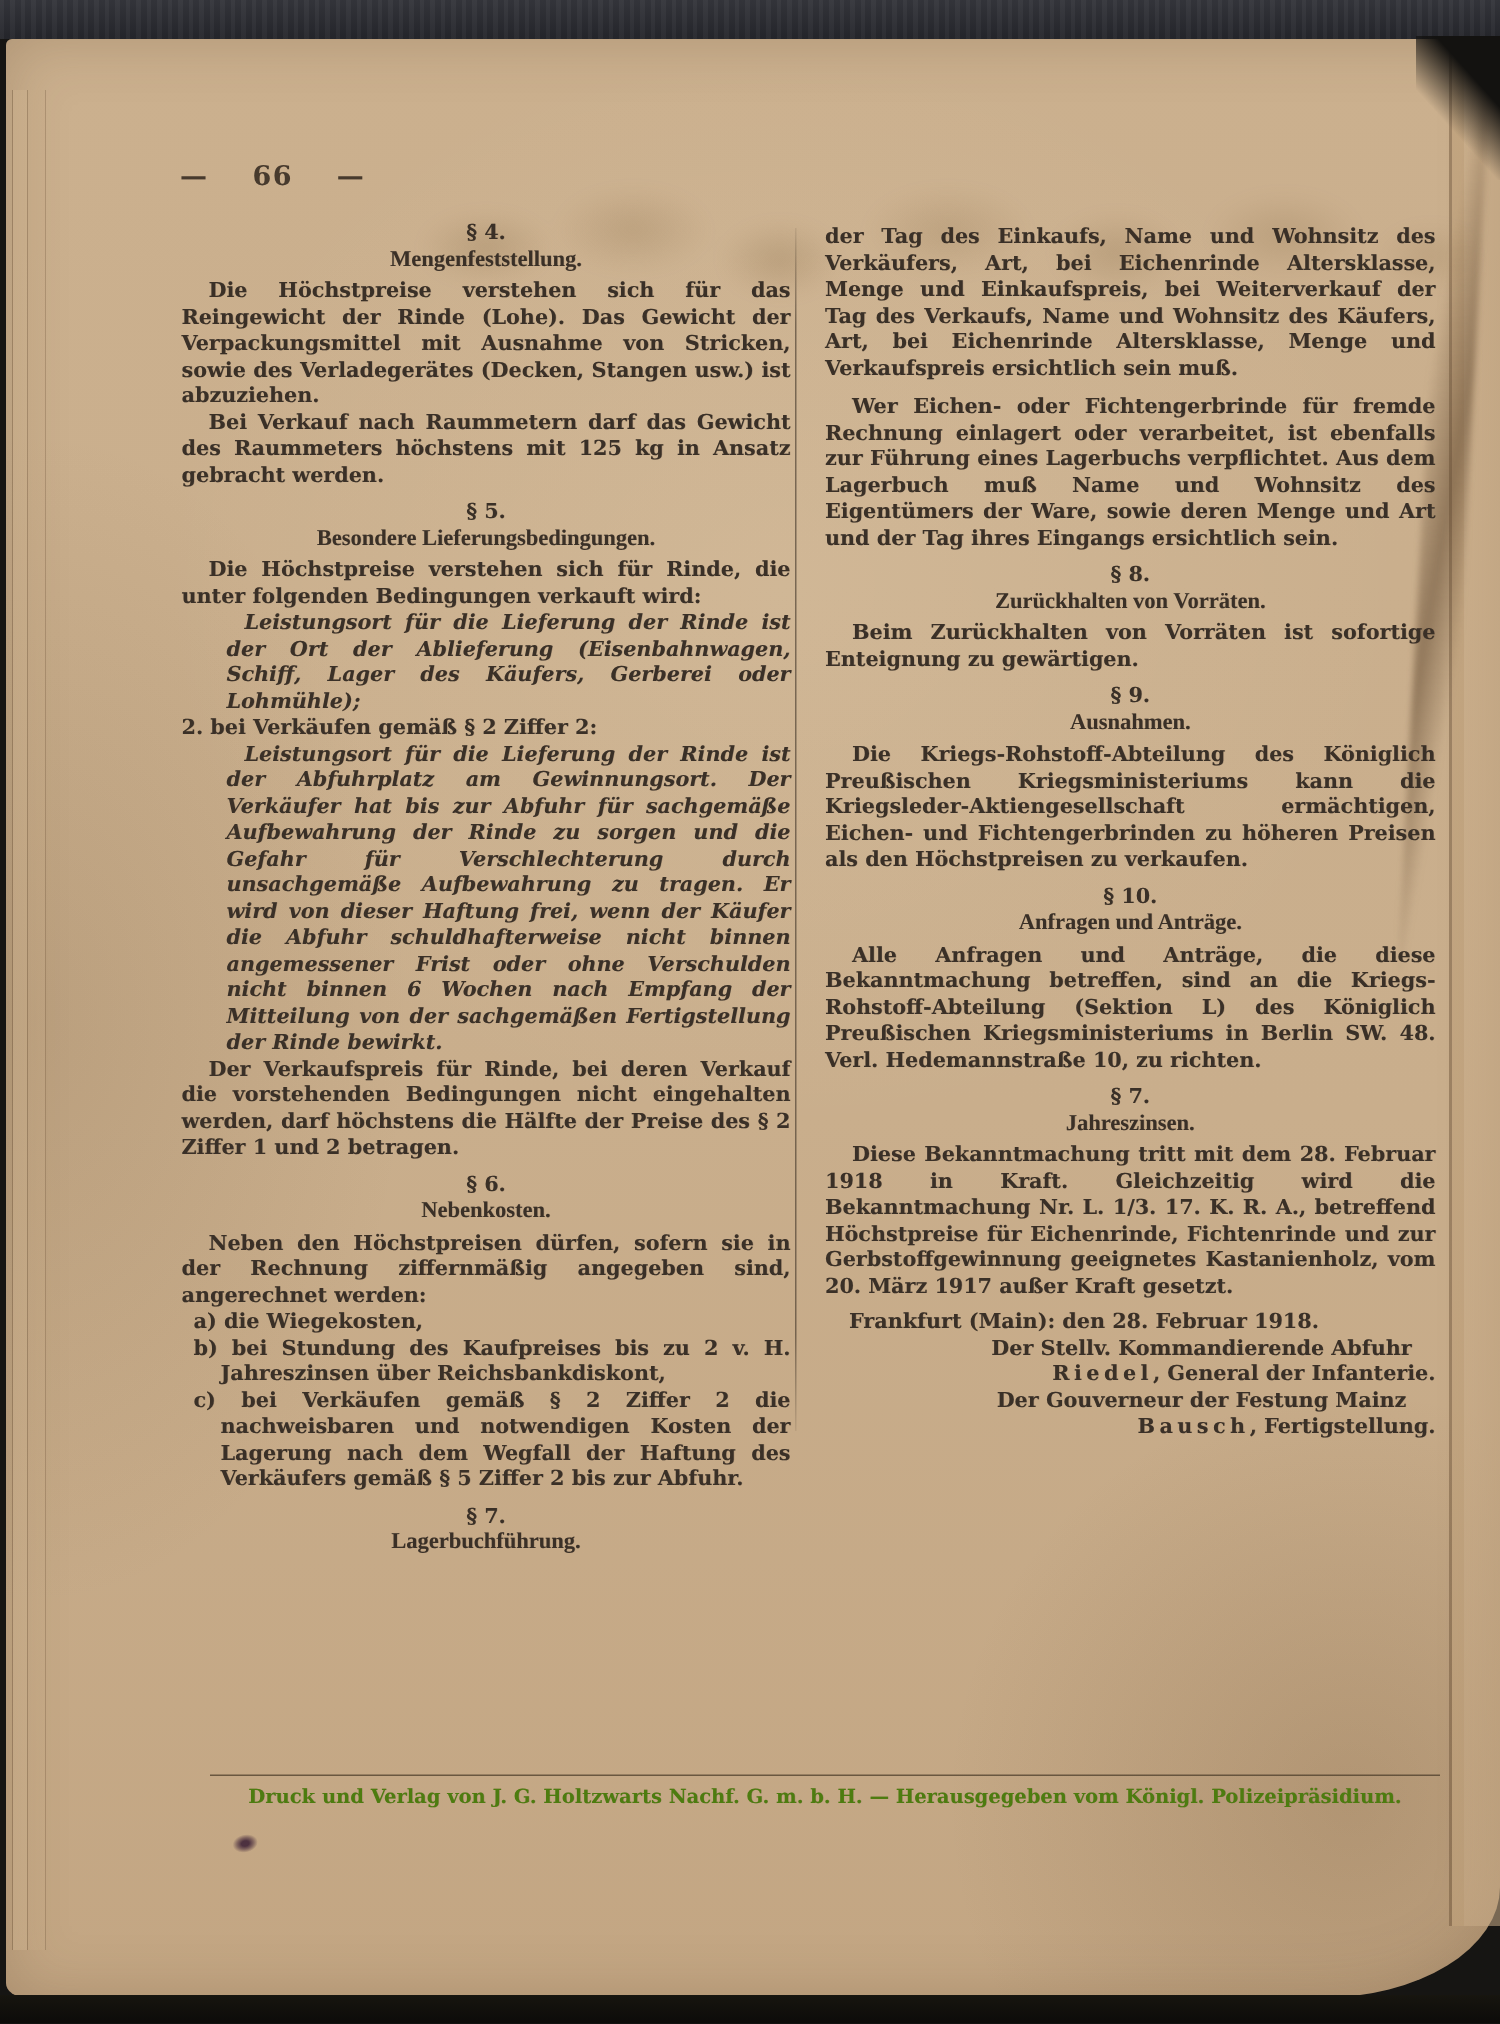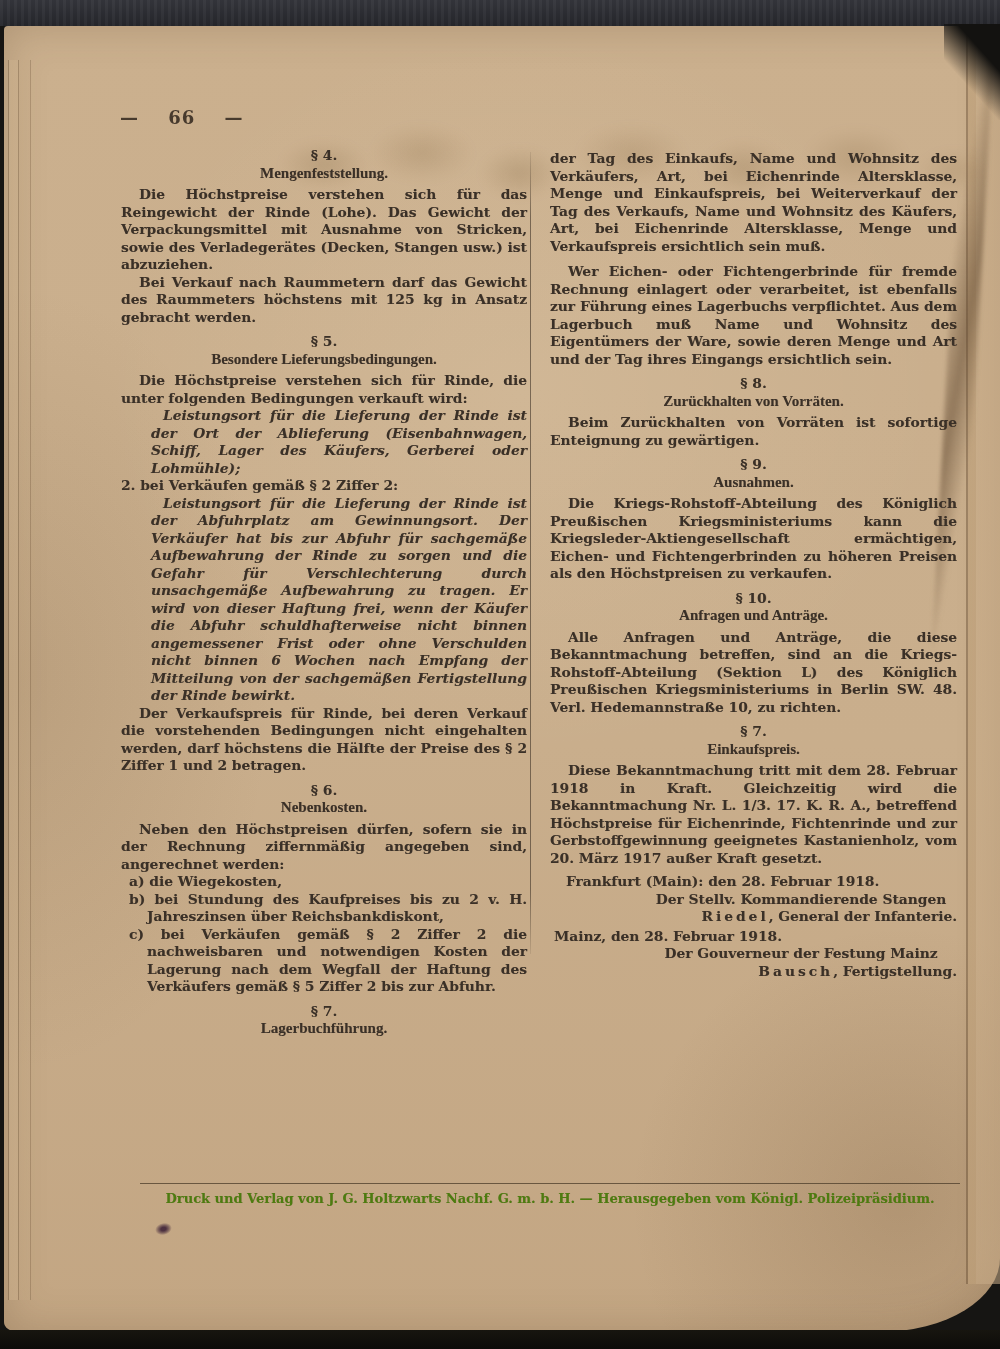--- a/index.html
+++ b/index.html
@@ -179,28 +179,27 @@
     <p class="sec-title">Ausnahmen.</p>
     <p class="indent">Die Kriegs-Rohstoff-Abteilung des Königlich Preußischen Kriegsministeriums kann die Kriegsleder-Aktiengesellschaft ermächtigen, Eichen- und Fichtengerbrinden zu höheren Preisen als den Höchstpreisen zu verkaufen.</p>
   </div>
   <div>
     <p class="sec-no">§ 10.</p>
     <p class="sec-title">Anfragen und Anträge.</p>
     <p class="indent">Alle Anfragen und Anträge, die diese Bekanntmachung betreffen, sind an die Kriegs-Rohstoff-Abteilung (Sektion L) des Königlich Preußischen Kriegsministeriums in Berlin SW. 48. Verl. Hedemannstraße 10, zu richten.</p>
   </div>
   <div>
     <p class="sec-no">§ 7.</p>
-    <p class="sec-title">Einkaufspreis.</p>
+    <p class="sec-title">Jahreszinsen.</p>
     <p class="indent">Diese Bekanntmachung tritt mit dem 28. Februar 1918 in Kraft. Gleichzeitig wird die Bekanntmachung Nr. L. 1/3. 17. K. R. A., betreffend Höchstpreise für Eichenrinde, Fichtenrinde und zur Gerbstoffgewinnung geeignetes Kastanienholz, vom 20. März 1917 außer Kraft gesetzt.</p>
   </div>
   <div>
     <p class="dateline">Frankfurt (Main): den 28. Februar 1918.</p>
-    <p class="sig-role">Der Stellv. Kommandierende Stangen</p>
+    <p class="sig-role">Der Stellv. Kommandierende Abfuhr</p>
     <p class="sig-name-line"><span class="spaced">Riedel</span><span>, General der Infanterie.</span></p>
-    <p class="dateline2">Mainz, den 28. Februar 1918.</p>
     <p class="sig-role">Der Gouverneur der Festung Mainz</p>
     <p class="sig-name-line"><span class="spaced">Bausch</span><span>, Fertigstellung.</span></p>
   </div>
 </div>
 
 <div class="footer">Druck und Verlag von J. G. Holtzwarts Nachf. G. m. b. H. — Herausgegeben vom Königl. Polizeipräsidium.</div>
 <div class="ink-blot"></div>
 <div class="binding-bottom"></div>
 
 </body></html>

